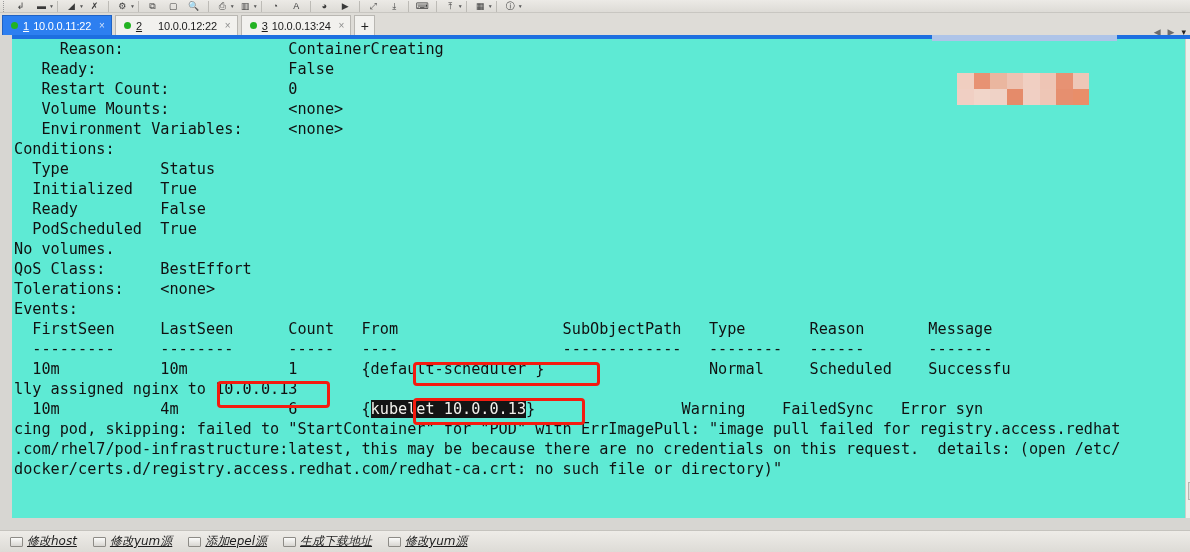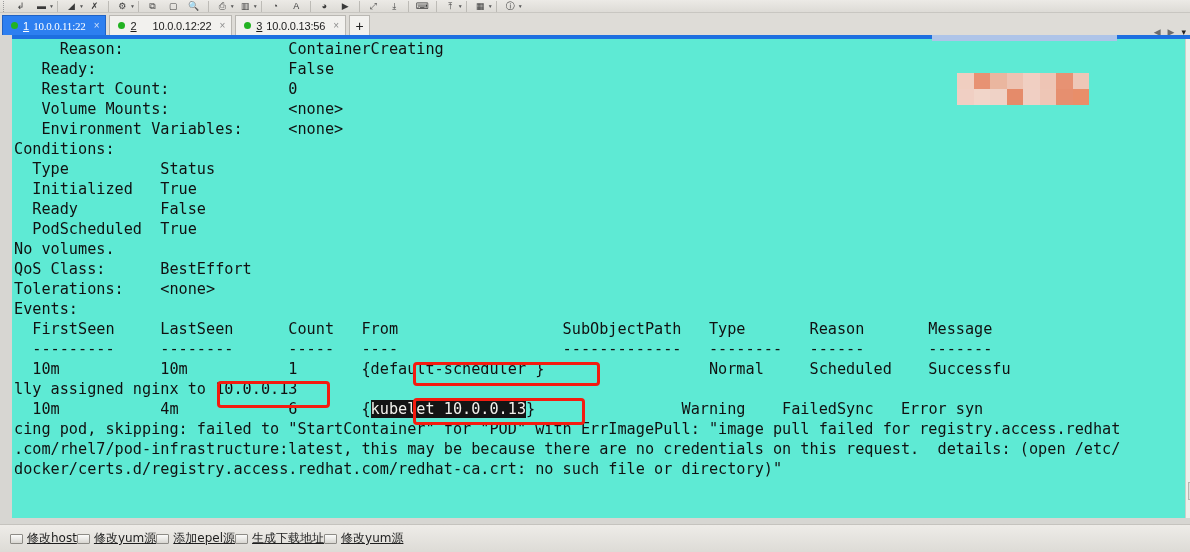--- a/index.html
+++ b/index.html
@@ -163,26 +163,27 @@
     border-radius: 4px;
     pointer-events: none;
   }
   #rb-scheduler { left: 413px; top: 362px; width: 187px; height: 24px; }
   #rb-ip        { left: 217px; top: 381px; width: 113px; height: 27px; }
   #rb-kubelet   { left: 413px; top: 398px; width: 172px; height: 27px; }
 
   
   .statusbar {
     position: absolute; left: 0; bottom: 0;
-    width: 1190px; height: 28px;
+    width: 1190px; height: 22px;
     background: linear-gradient(#eeece8, #dddbd6);
     border-top: 1px solid #c5c3be;
     display: flex; align-items: center;
     padding-left: 10px;
-    gap: 0;
+    gap: 16px;
+    font-style: italic;
   }
   .sb-item {
     display: flex; align-items: center; gap: 4px;
     font-size: 12px; color: #1f1f1f;
     font-family: "DejaVu Sans", sans-serif;
   }
   .sb-icon {
     width: 13px; height: 10px;
     border: 1px solid #8d8b86;
     background: linear-gradient(#fbfbfa, #d8d6d1);
@@ -237,35 +238,35 @@
     <span class="tb-sep"></span>
     <span class="tb-btn">ⓘ</span>
     <span class="tb-caret">▼</span>
   </div>
 
   <div class="tabbar">
 
     <div class="tab active">
       <span class="tab-dot"></span>
       <span class="tab-num">1</span>
-      <span class="tab-label" style="margin-left:4px;font-family:Liberation Serif, serif;">10.0.0.11:22</span>
+      <span class="tab-label" style="margin-left:4px;">10.0.0.11:22</span>
       <span class="tab-close">×</span>
     </div>
 
     <div class="tab">
       <span class="tab-dot"></span>
       <span class="tab-num">2</span>
       <span class="tab-label" style="margin-left:16px;">10.0.0.12:22</span>
       <span class="tab-close">×</span>
     </div>
 
     <div class="tab">
       <span class="tab-dot"></span>
       <span class="tab-num">3</span>
-      <span class="tab-label" style="margin-left:4px;">10.0.0.13:56</span>
+      <span class="tab-label" style="margin-left:4px;">10.0.0.13:24</span>
       <span class="tab-close">×</span>
     </div>
 
     <div class="tab-add">+</div>
 
     <div class="tabnav">
       <span>◀</span>
       <span>▶</span>
       <span style="color:#222;">▾</span>
     </div>

